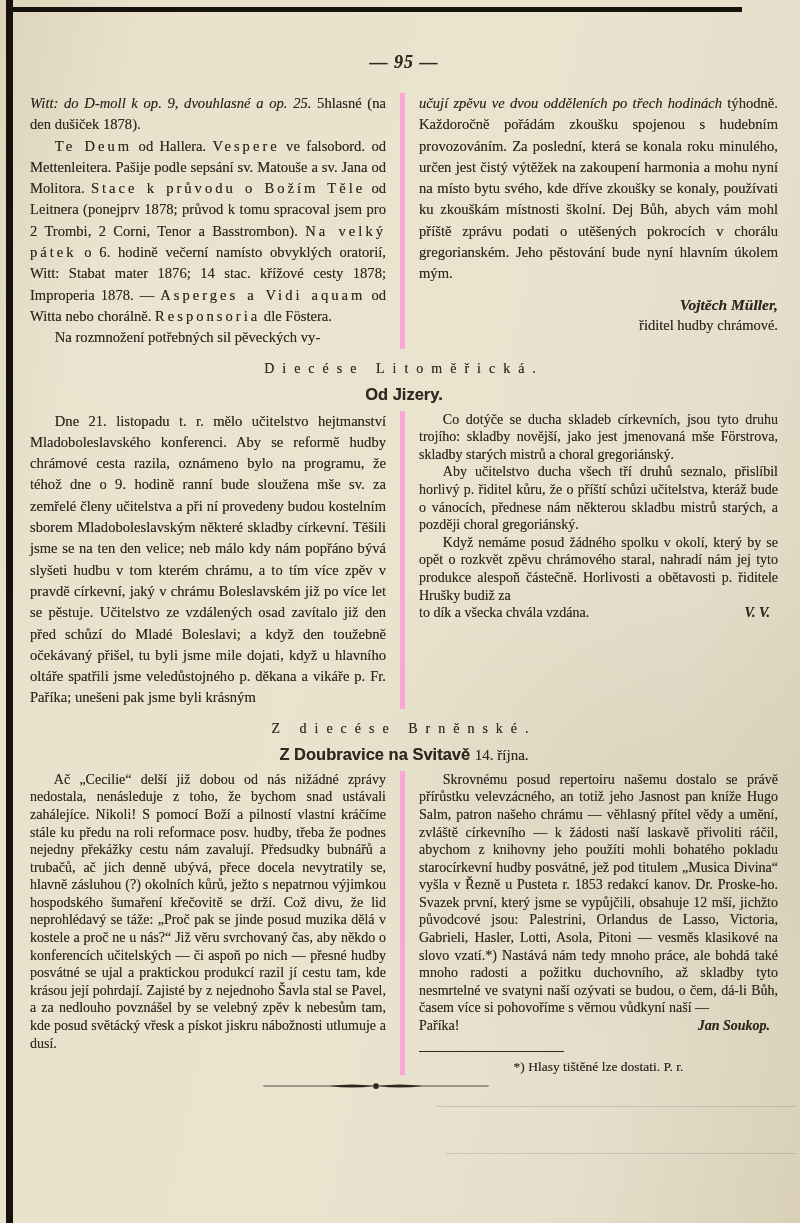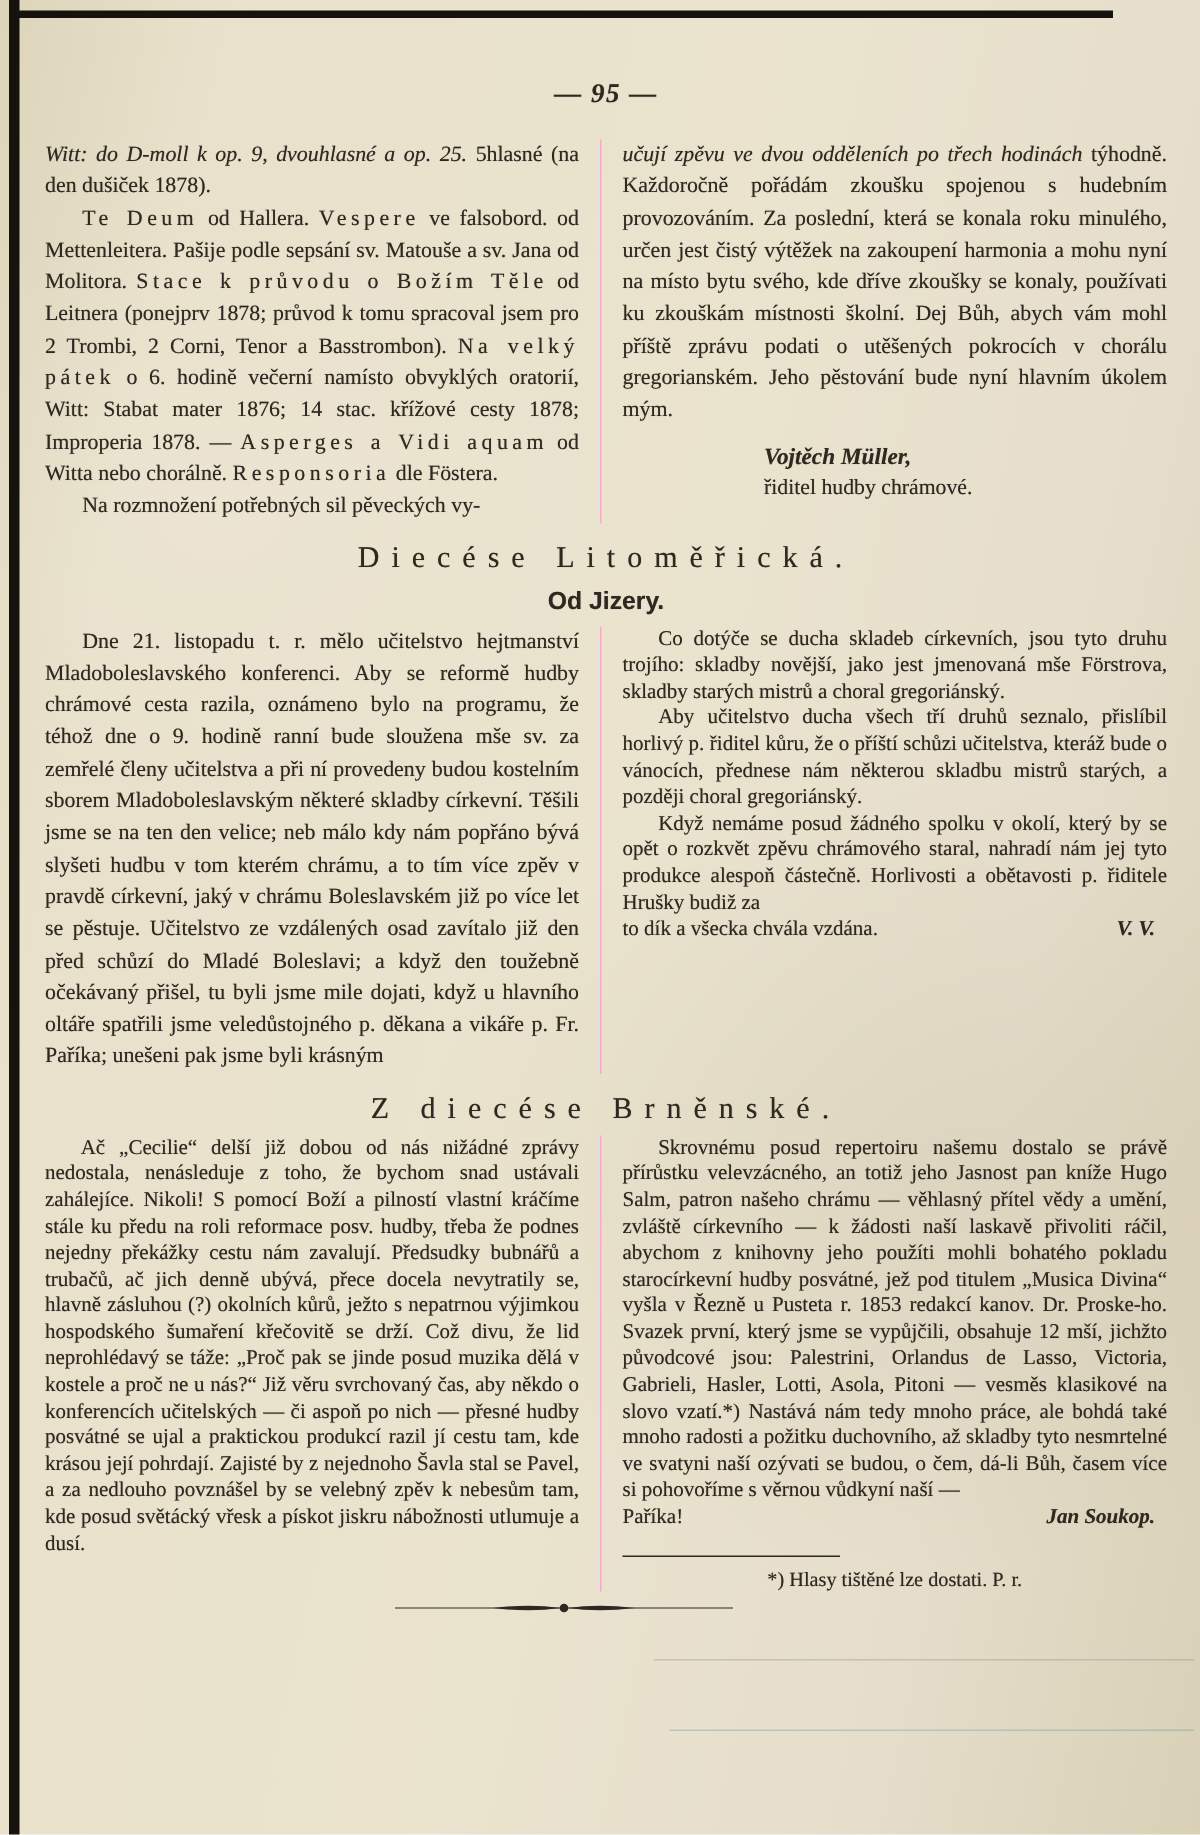--- a/index.html
+++ b/index.html
@@ -13,31 +13,31 @@
     color:#2d2921;
   }
   .ink{ text-shadow:0 0 .5px rgba(45,41,33,.55); }
   .scan-bar-left{position:absolute;left:6px;top:0;width:7px;height:1223px;background:#16130e;}
   .scan-bar-top{position:absolute;left:6px;top:7px;width:736px;height:5px;background:#16130e;}
   .scan-line{position:absolute;height:1px;background:rgba(95,135,140,.30);}
   .content{position:absolute;left:30px;top:52px;width:748px;}
   .pagenum{text-align:center;font-weight:bold;font-style:italic;font-size:18px;letter-spacing:1px;margin:0 0 20px 0;}
   .cols{display:flex;align-items:stretch;}
   .col-l{width:370px;padding-right:14px;box-sizing:border-box;}
-  .col-r{width:378px;padding-left:14px;border-left:1px solid #f9a8d4;box-sizing:border-box;}
+  .col-r{width:378px;padding-left:14px;border-left:5px solid #f9a8d4;box-sizing:border-box;}
   p{margin:0;text-align:justify;}
   .lh21{font-size:14.6px;line-height:21.3px;}
   .lh18{font-size:14px;line-height:17.6px;}
   .indent{text-indent:1.7em;}
   .it{font-style:italic;}
   .sp{letter-spacing:3px;}
-  .sec-head{text-align:center;font-size:20px;letter-spacing:8px;margin:12px 0 6px 0;font-weight:normal;}
+  .sec-head{text-align:center;font-size:14px;letter-spacing:8px;margin:12px 0 6px 0;font-weight:normal;}
   .art-head{text-align:center;font-family:"Liberation Sans","DejaVu Sans",sans-serif;font-weight:bold;font-size:16.5px;margin:8px 0 7px 0;}
   .art-head .date{font-family:"Liberation Serif",serif;font-weight:normal;font-size:15px;letter-spacing:0;}
-  .sig{margin-top:9px;text-align:left;padding-left:26%;}
+  .sig{margin-top:9px;text-align:right;padding-left:26%;}
   .sig-name{font-weight:bold;font-style:italic;font-size:15.5px;line-height:21px;}
   .sig-title{font-size:14.5px;line-height:20px;}
   .last-line{display:flex;justify-content:space-between;align-items:center;}
   .sig-inline{font-style:italic;font-weight:bold;margin-right:8px;white-space:nowrap;}
   .footnote{margin-top:16px;font-size:13.5px;line-height:17px;text-align:center;}
   .footnote-rule{width:145px;border-top:1.2px solid #2d2921;margin:0 0 6px 0;}
   .ornament{width:230px;margin:6px auto 0 auto;transform:translateX(-28px);display:block;}
 </style>
 </head>
 <body>
@@ -78,20 +78,21 @@
       <p class="indent">Aby učitelstvo ducha všech tří druhů seznalo, přislíbil horlivý p. řiditel kůru, že o příští schůzi učitelstva, kteráž bude o vánocích, přednese nám některou skladbu mistrů starých, a později choral gregoriánský.</p>
       <p class="indent">Když nemáme posud žádného spolku v okolí, který by se opět o rozkvět zpěvu chrámového staral, nahradí nám jej tyto produkce alespoň částečně. Horlivosti a obětavosti p. řiditele Hrušky budiž za</p>
       <div class="last-line">
         <span>to dík a všecka chvála vzdána.</span>
         <span class="sig-inline">V. V.</span>
       </div>
     </div>
   </div>
 
   <div class="sec-head">Z diecése Brněnské.</div>
+  <div class="art-head"><span>Z Doubravice na Svitavě</span> <span class="date">14. října.</span></div>
 
   <div class="cols">
     <div class="col-l lh18">
       <p class="indent">Ač „Cecilie“ delší již dobou od nás nižádné zprávy nedostala, nenásleduje z toho, že bychom snad ustávali zahálejíce. Nikoli! S pomocí Boží a pilností vlastní kráčíme stále ku předu na roli reformace posv. hudby, třeba že podnes nejedny překážky cestu nám zavalují. Předsudky bubnářů a trubačů, ač jich denně ubývá, přece docela nevytratily se, hlavně zásluhou (?) okolních kůrů, ježto s nepatrnou výjimkou hospodského šumaření křečovitě se drží. Což divu, že lid neprohlédavý se táže: „Proč pak se jinde posud muzika dělá v kostele a proč ne u nás?“ Již věru svrchovaný čas, aby někdo o konferencích učitelských — či aspoň po nich — přesné hudby posvátné se ujal a praktickou produkcí razil jí cestu tam, kde krásou její pohrdají. Zajisté by z nejednoho Šavla stal se Pavel, a za nedlouho povznášel by se velebný zpěv k nebesům tam, kde posud světácký vřesk a pískot jiskru nábožnosti utlumuje a dusí.</p>
     </div>
     <div class="col-r lh18">
       <p class="indent">Skrovnému posud repertoiru našemu dostalo se právě přírůstku velevzácného, an totiž jeho Jasnost pan kníže Hugo Salm, patron našeho chrámu — věhlasný přítel vědy a umění, zvláště církevního — k žádosti naší laskavě přivoliti ráčil, abychom z knihovny jeho použíti mohli bohatého pokladu starocírkevní hudby posvátné, jež pod titulem „Musica Divina“ vyšla v Řezně u Pusteta r. 1853 redakcí kanov. Dr. Proske-ho. Svazek první, který jsme se vypůjčili, obsahuje 12 mší, jichžto původcové jsou: Palestrini, Orlandus de Lasso, Victoria, Gabrieli, Hasler, Lotti, Asola, Pitoni — vesměs klasikové na slovo vzatí.*) Nastává nám tedy mnoho práce, ale bohdá také mnoho radosti a požitku duchovního, až skladby tyto nesmrtelné ve svatyni naší ozývati se budou, o čem, dá-li Bůh, časem více si pohovoříme s věrnou vůdkyní naší —</p>
       <div class="last-line">
         <span>Paříka!</span>
         <span class="sig-inline">Jan Soukop.</span>

